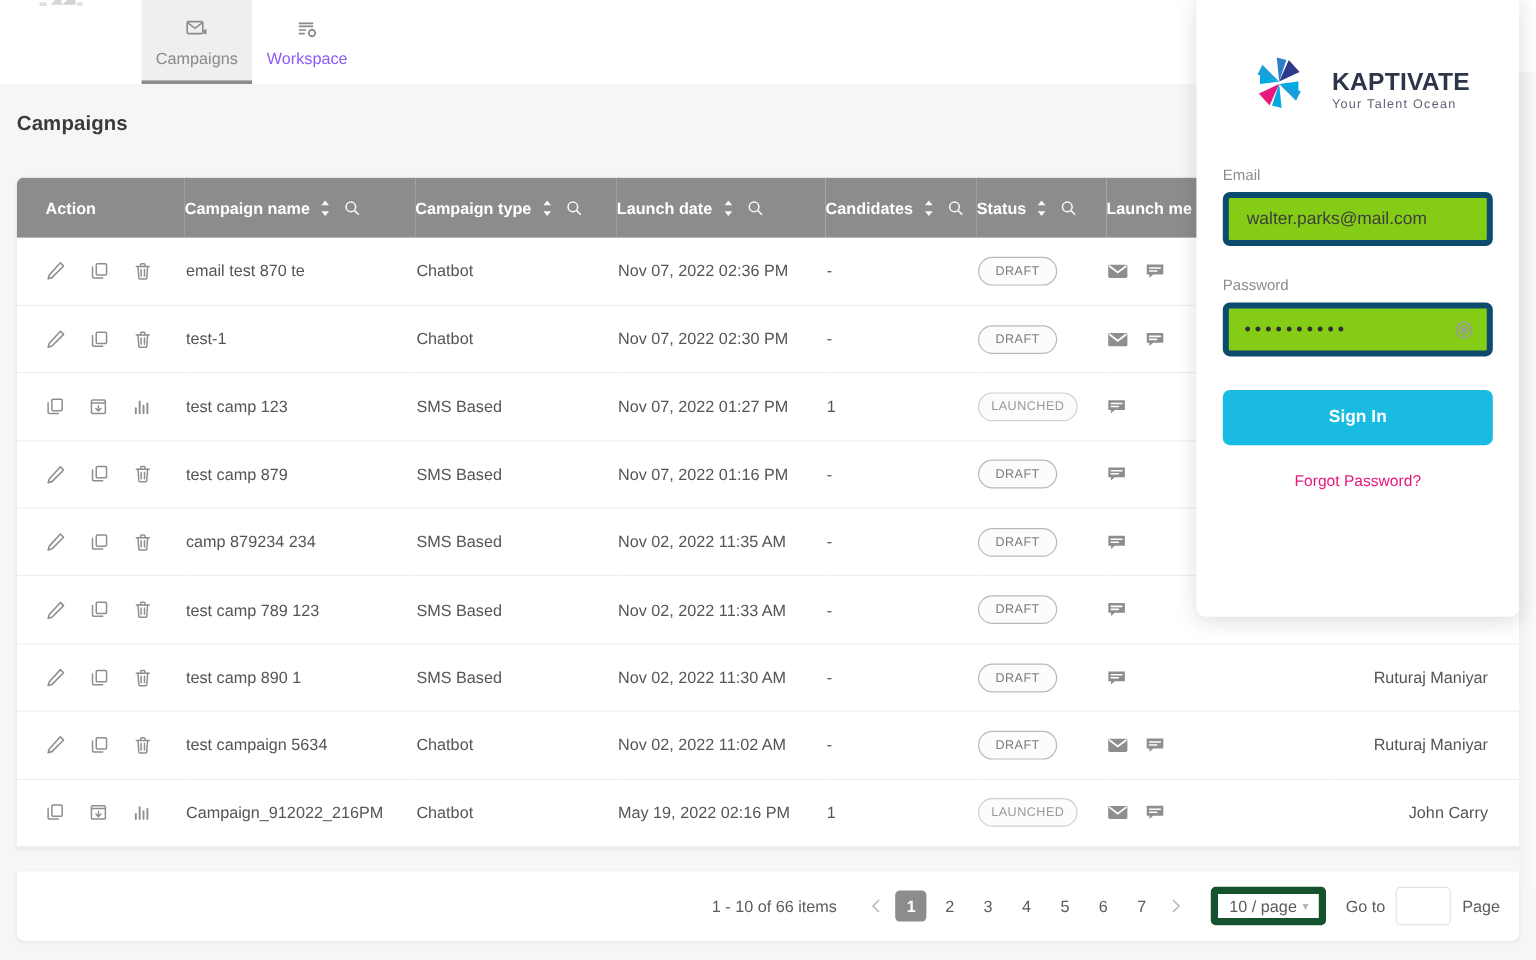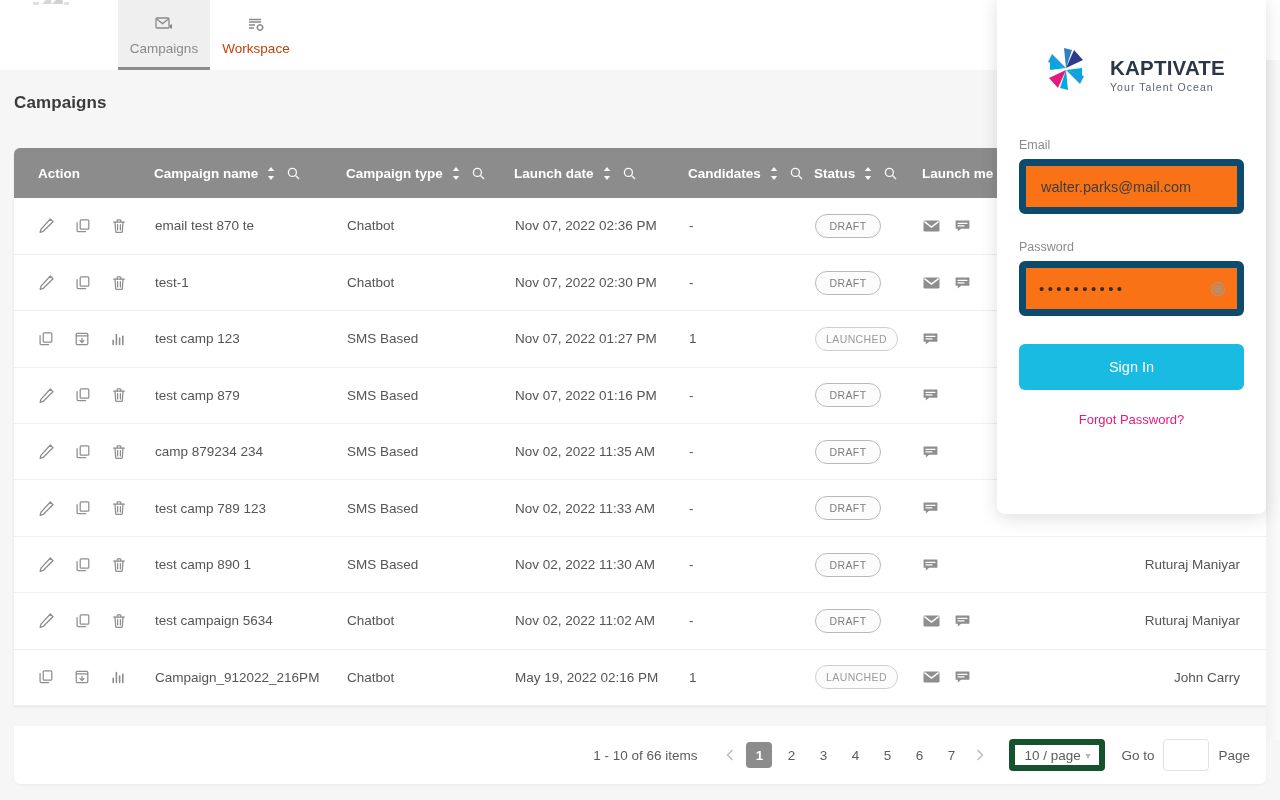--- a/index.html
+++ b/index.html
@@ -27,21 +27,21 @@
     padding-top: 2px;
     position: relative; z-index: 3;
   }
   .brand-glyph { margin-top: 2px; opacity: .45; }
 
   .navtabs { display: flex; align-items: flex-end; height: 70px; margin-left: 18px; }
   .navtab {
     width: 92px; height: 70px;
     display: flex; flex-direction: column; align-items: center; justify-content: center;
     gap: 6px;
-    font-size: 13.5px; color: #c2410c; cursor: pointer;
+    font-size: 13.5px; color: #8b5cf6; cursor: pointer;
     background: transparent; position: relative;
   }
   .navtab.active { background: #efefef; color: #8a8a8a; }
   .navtab.active::after {
     content: ""; position: absolute; left: 0; right: 0; bottom: 0;
     height: 3px; background: #8c8c8c;
   }
   .navtab .ico { height: 20px; display: flex; align-items: center; }
   .navtab svg { display: block; }
 
@@ -164,37 +164,37 @@
   .logo-name {
     font-size: 20.5px; font-weight: 700; color: #2d3548; letter-spacing: .2px;
   }
   .logo-tag {
     font-size: 10.5px; color: #5c6474; letter-spacing: 1.05px; margin-top: 3px;
   }
 
   .field-label { font-size: 12.5px; color: #8c8c8c; margin-bottom: 7px; }
   .field-group { margin-top: 26px; }
   .field-box {
-    position: relative; height: 55px;
-    border: 7px solid #0c4a6e; border-radius: 6px; background: #f97316;
+    position: relative; height: 45px;
+    border: 5px solid #0c4a6e; border-radius: 6px; background: #84cc16;
     display: flex; align-items: center; padding: 0 13px;
   }
   .field-box input {
     border: 0; outline: none; width: 100%; height: 100%;
     font-family: inherit; font-size: 14.5px; color: #3d3d3d; background: transparent;
   }
   .pwd-dots { font-size: 15px; color: #2f2f2f; letter-spacing: 3.4px; }
   .eye-btn {
     position: absolute; right: 11px; top: 50%; transform: translateY(-50%);
     cursor: pointer; display: flex; color: #9a9a9a;
   }
   .signin-btn {
     margin-top: 28px; width: 100%; height: 46px;
     background: #19bbe3; border: 0; border-radius: 6px;
-    color: #ffffff; font-family: inherit; font-size: 14.5px; font-weight: 400;
+    color: #ffffff; font-family: inherit; font-size: 14.5px; font-weight: 700;
     cursor: pointer;
   }
   .forgot {
     display: block; text-align: center; margin-top: 22px;
     font-size: 13px; color: #e8197d; text-decoration: none; cursor: pointer;
   }
 
   .right-edge {
     position: absolute; right: 0; top: 60px; width: 14px; height: 680px;
     background: linear-gradient(to right, #f2f2f2, #fbfbfb);

